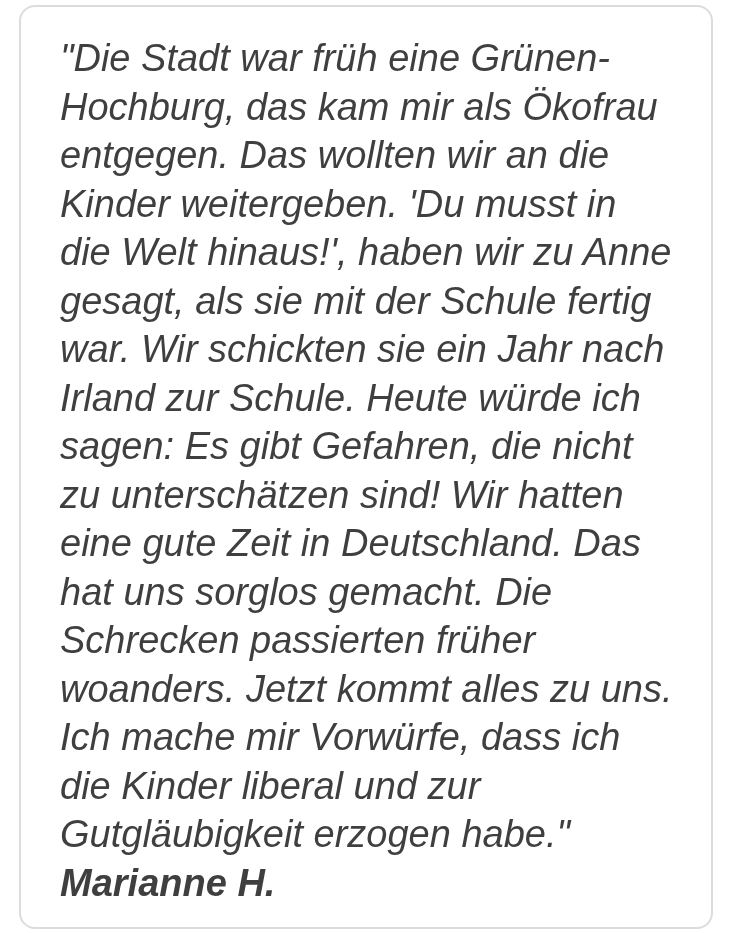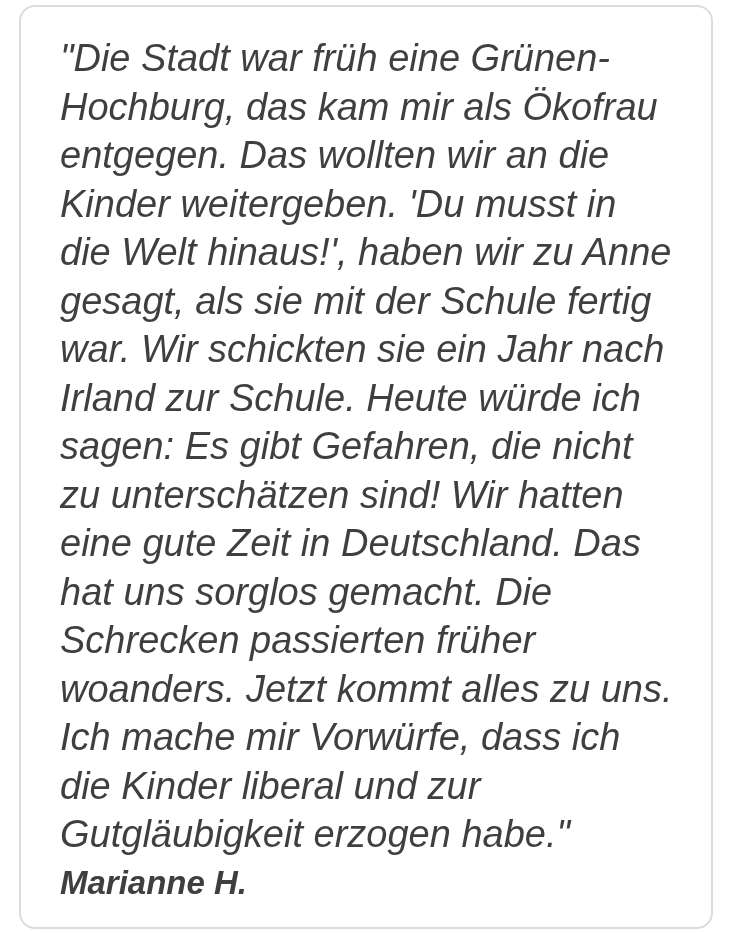--- a/index.html
+++ b/index.html
@@ -34,21 +34,21 @@
     font-weight: normal;
     font-size: 38px;
     line-height: 48.5px;
     color: #3f3f3f;
     white-space: pre-line;
   }
   .attribution {
     margin: 0;
     font-style: italic;
     font-weight: bold;
-    font-size: 33px;
+    font-size: 38px;
     line-height: 48.5px;
     color: #3f3f3f;
   }
 </style>
 </head>
 <body>
 
 <div class="page">
   <blockquote class="quote-card">
     <p class="quote-text">"Die Stadt war früh eine Grünen-

